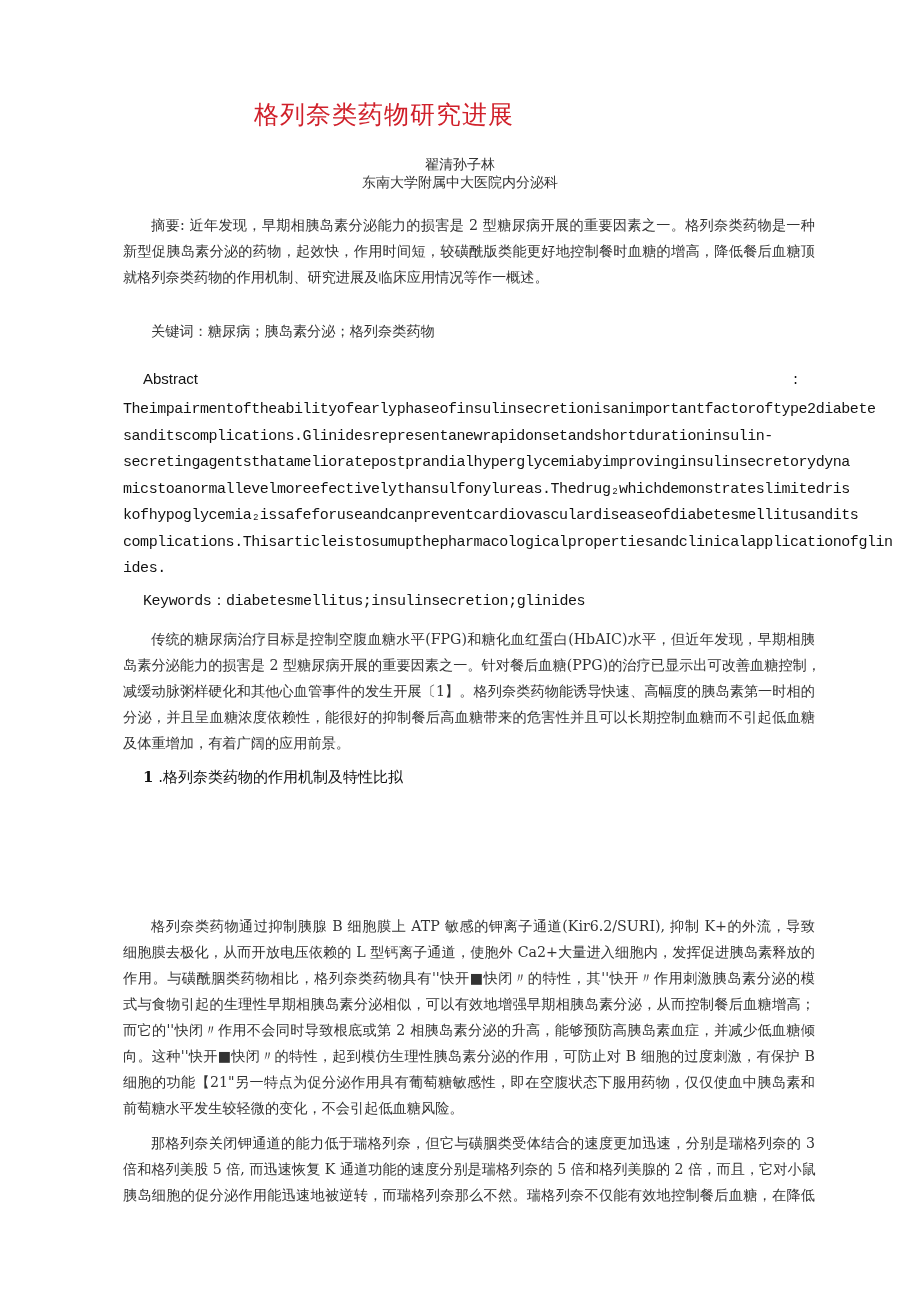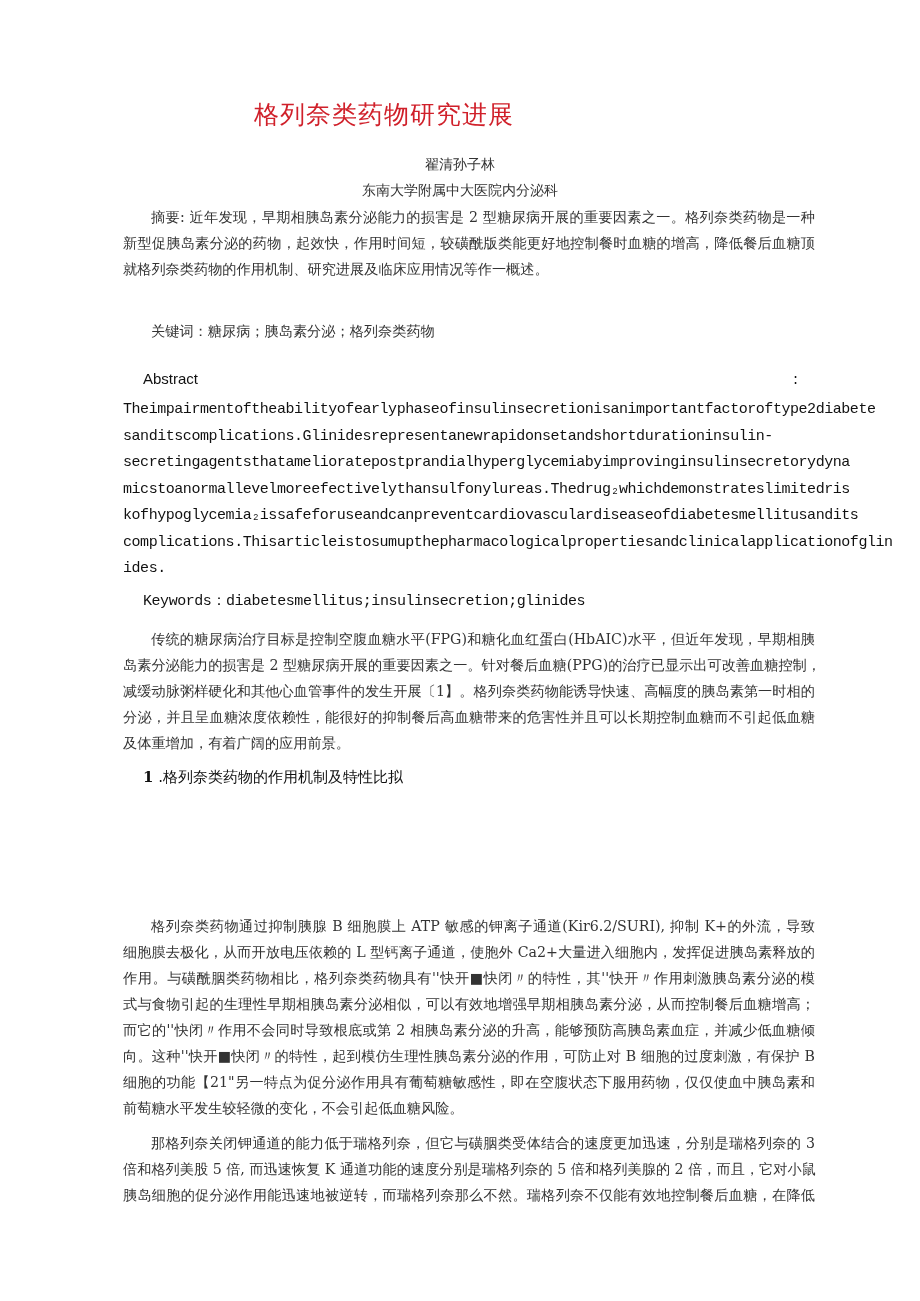--- a/index.html
+++ b/index.html
@@ -20,23 +20,23 @@
   .abs-colon { position: absolute; left: 793px; top: 370px; font-family: "DejaVu Sans","Liberation Sans",sans-serif; font-size: 15px; color:#111; }
 </style>
 </head>
 <body>
 
 <div class="page">
 
   <div class="title">格列奈类药物研究进展</div>
 
   <div class="center" style="top:156px;">翟清孙子林</div>
-  <div class="center" style="top:182px;">东南大学附属中大医院内分泌科</div>
+  <div class="center" style="top:174px;">东南大学附属中大医院内分泌科</div>
 
-  <div class="block" style="top:204px;">
+  <div class="block" style="top:212px;">
     <span class="ln ind just">摘要: 近年发现，早期相胰岛素分泌能力的损害是 2 型糖尿病开展的重要因素之一。格列奈类药物是一种</span>
     <span class="ln just">新型促胰岛素分泌的药物，起效快，作用时间短，较磺酰版类能更好地控制餐时血糖的增高，降低餐后血糖顶</span>
     <span class="ln">就格列奈类药物的作用机制、研究进展及临床应用情况等作一概述。</span>
   </div>
 
   <div class="block" style="top:318px;">
     <span class="ln ind">关键词：糖尿病；胰岛素分泌；格列奈类药物</span>
   </div>
 
   <div class="abs-label">Abstract</div>

